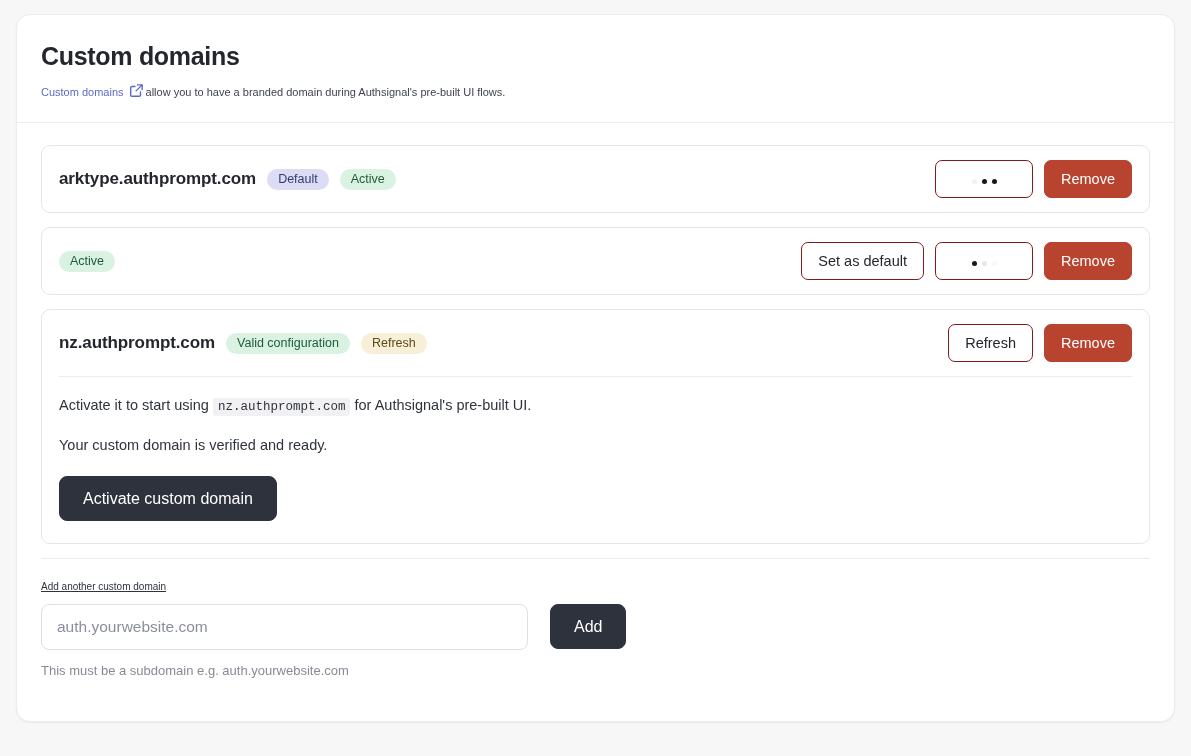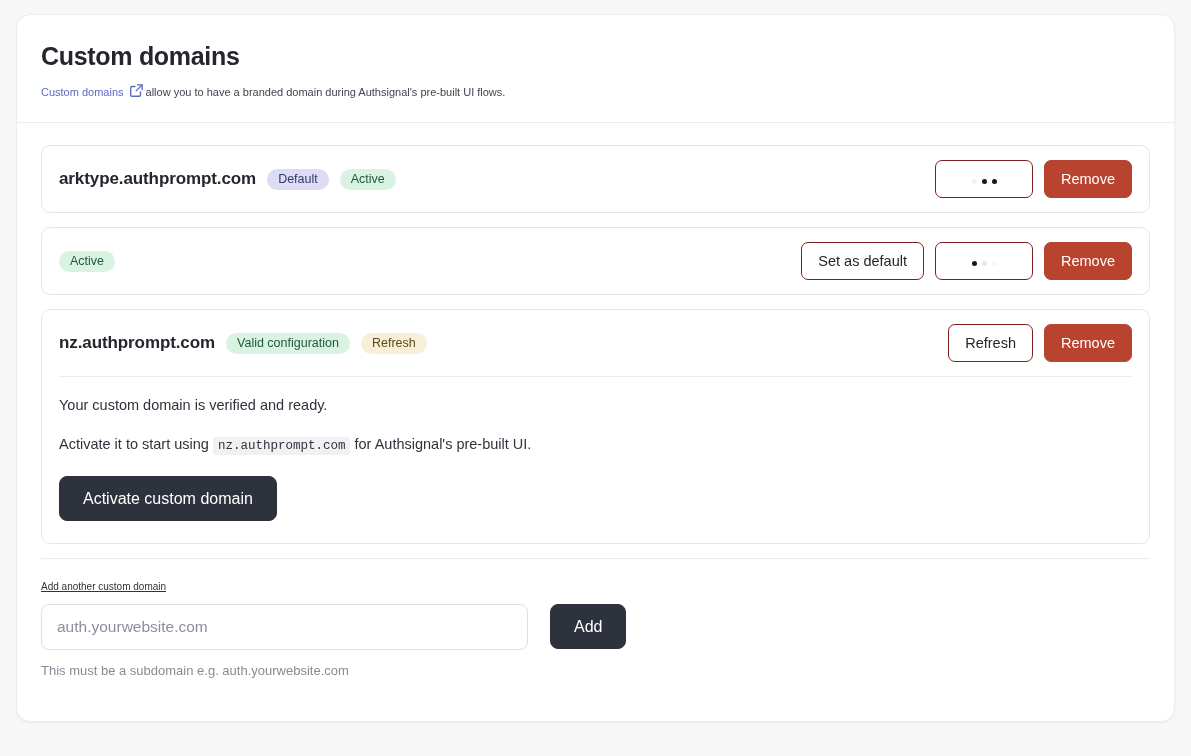--- a/index.html
+++ b/index.html
@@ -297,26 +297,26 @@
             <span class="badge badge-valid">Valid configuration</span>
             <span class="badge badge-inactive">Refresh</span>
           </div>
           <div class="domain-actions">
             <div class="btn btn-outline">Refresh</div>
             <div class="btn btn-danger">Remove</div>
           </div>
         </div>
 
         <div class="domain-detail">
-          <p class="detail-line">Your custom domain is verified and ready.</p>
           <p class="detail-line">
             <span>Activate it to start using</span>
             <code class="inline-code">nz.authprompt.com</code>
             <span>for Authsignal's pre-built UI.</span>
           </p>
+          <p class="detail-line">Your custom domain is verified and ready.</p>
           <div class="btn btn-dark">Activate custom domain</div>
         </div>
       </div>
 
     </div>
 
     <div class="panel-footer">
       <p class="field-label">Add another custom domain</p>
       <div class="add-row">
         <input class="text-input" type="text" placeholder="auth.yourwebsite.com" style="">

